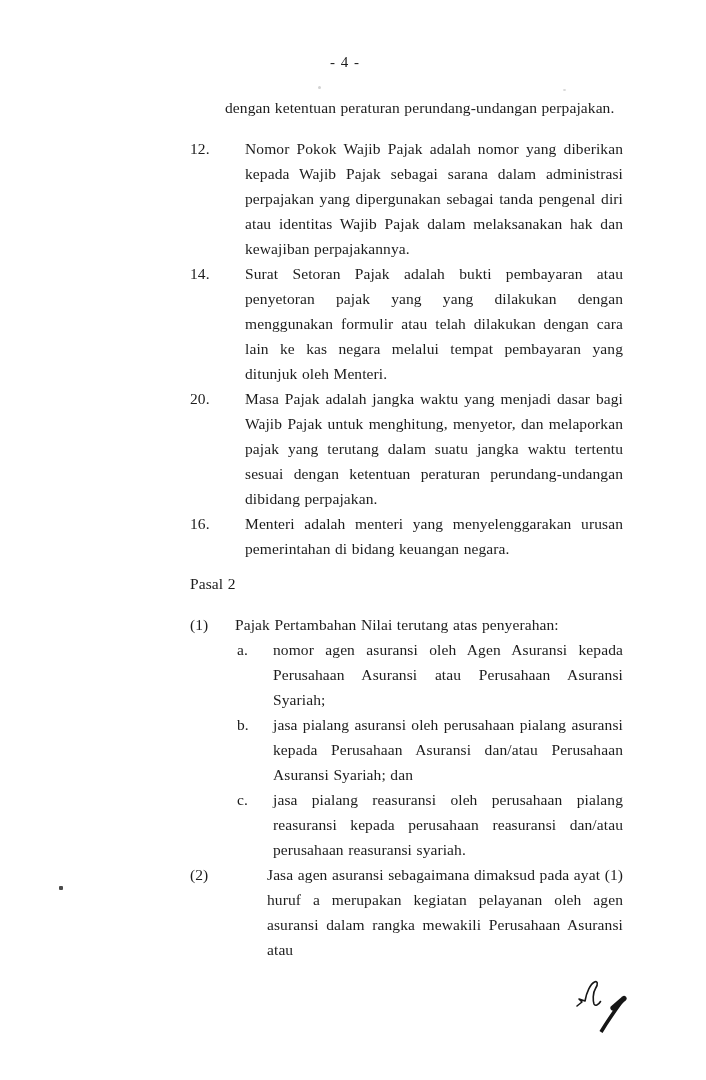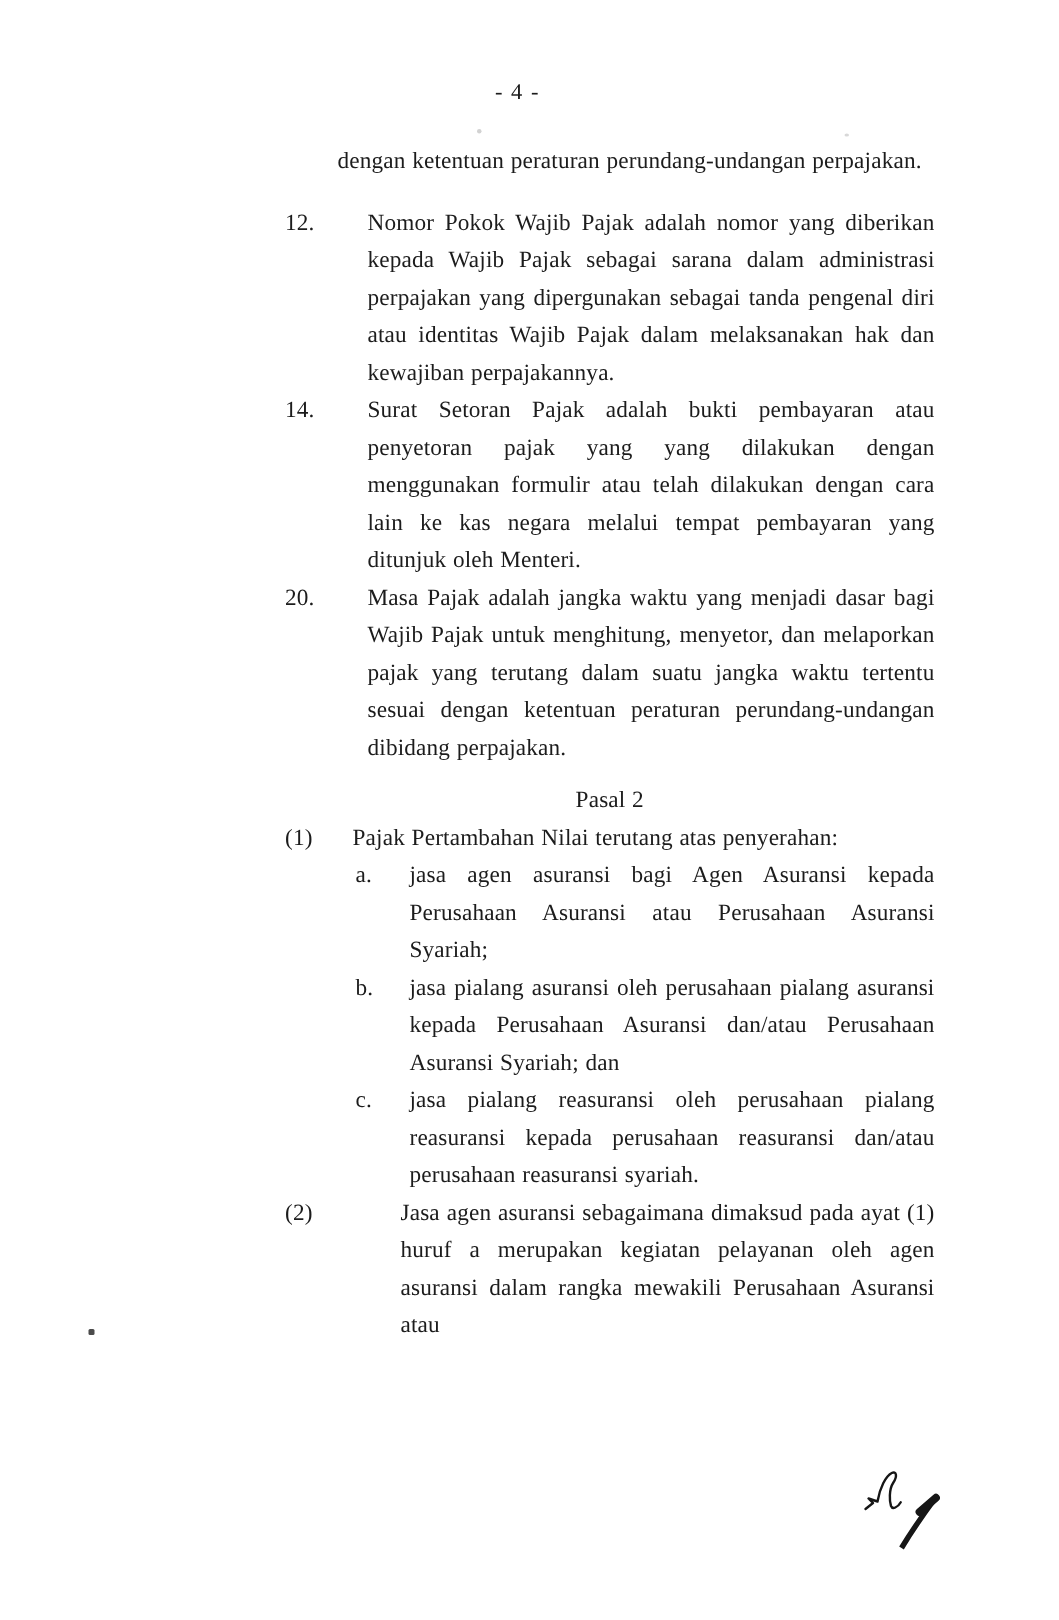--- a/index.html
+++ b/index.html
@@ -40,24 +40,24 @@
   .cont-para { margin: 0 0 16px 35px; }
   p { margin: 0; }
   .num-item { display: flex; gap: 20px; }
   .num-col { flex: 0 0 35px; }
   .ayat-item { display: flex; }
   .ayat-num-col { flex: 0 0 45px; }
   .sub-item { display: flex; padding-left: 47px; }
   .sub-letter-col { flex: 0 0 36px; }
   .item-text { flex: 1 1 auto; min-width: 0; }
   .pasal-heading {
-    margin: 10px 0 0 0;
+    margin: 10px 0 16px 0;
     font-size: 15.5px;
     font-weight: normal;
-    text-align: center;
+    text-align: left;
     line-height: 25px;
   }
   .paraf-svg {
     position: absolute;
     left: 573px;
     top: 976px;
     width: 58px;
     height: 60px;
   }
   .speck-dark {
@@ -108,31 +108,35 @@
     <div class="num-item">
       <span class="num-col">14.</span>
       <span class="item-text justify">Surat Setoran Pajak adalah bukti pembayaran atau penyetoran pajak yang yang dilakukan dengan menggunakan formulir atau telah dilakukan dengan cara lain ke kas negara melalui tempat pembayaran yang ditunjuk oleh Menteri.</span>
     </div>
 
     <div class="num-item">
       <span class="num-col">20.</span>
       <span class="item-text justify">Masa Pajak adalah jangka waktu yang menjadi dasar bagi Wajib Pajak untuk menghitung, menyetor, dan melaporkan pajak yang terutang dalam suatu jangka waktu tertentu sesuai dengan ketentuan peraturan perundang-undangan dibidang perpajakan.</span>
     </div>
 
+    <div class="num-item">
+      <span class="num-col">16.</span>
+      <span class="item-text justify">Menteri adalah menteri yang menyelenggarakan urusan pemerintahan di bidang keuangan negara.</span>
+    </div>
 
     <h2 class="pasal-heading">Pasal 2</h2>
 
     <div class="ayat-item">
       <span class="ayat-num-col">(1)</span>
       <span class="item-text">Pajak Pertambahan Nilai terutang atas penyerahan:</span>
     </div>
 
     <div class="sub-item">
       <span class="sub-letter-col">a.</span>
-      <span class="item-text justify">jasa agen asuransi bagi Agen Asuransi kepada Perusahaan Asuransi atau Perusahaan Asuransi Syariah;</span>
+      <span class="item-text justify">nomor agen asuransi oleh Agen Asuransi kepada Perusahaan Asuransi atau Perusahaan Asuransi Syariah;</span>
     </div>
 
     <div class="sub-item">
       <span class="sub-letter-col">b.</span>
       <span class="item-text justify">jasa pialang asuransi oleh perusahaan pialang asuransi kepada Perusahaan Asuransi dan/atau Perusahaan Asuransi Syariah; dan</span>
     </div>
 
     <div class="sub-item">
       <span class="sub-letter-col">c.</span>
       <span class="item-text justify">jasa pialang reasuransi oleh perusahaan pialang reasuransi kepada perusahaan reasuransi dan/atau perusahaan reasuransi syariah.</span>

